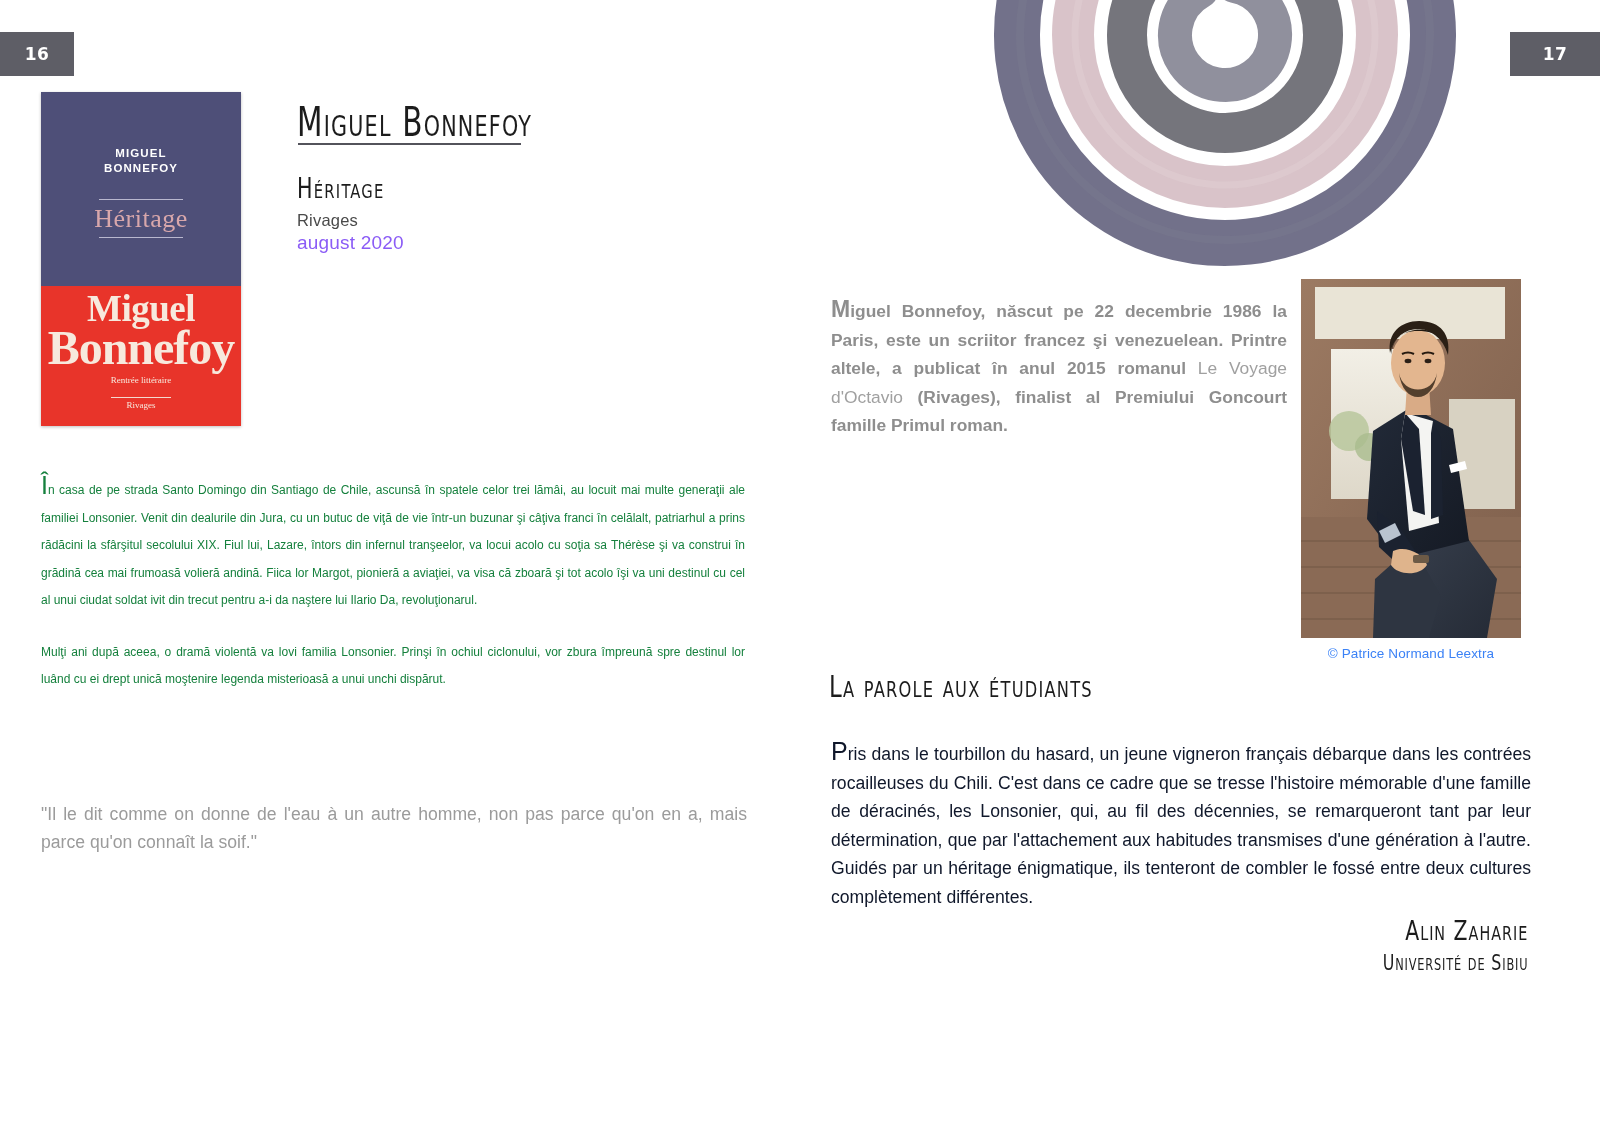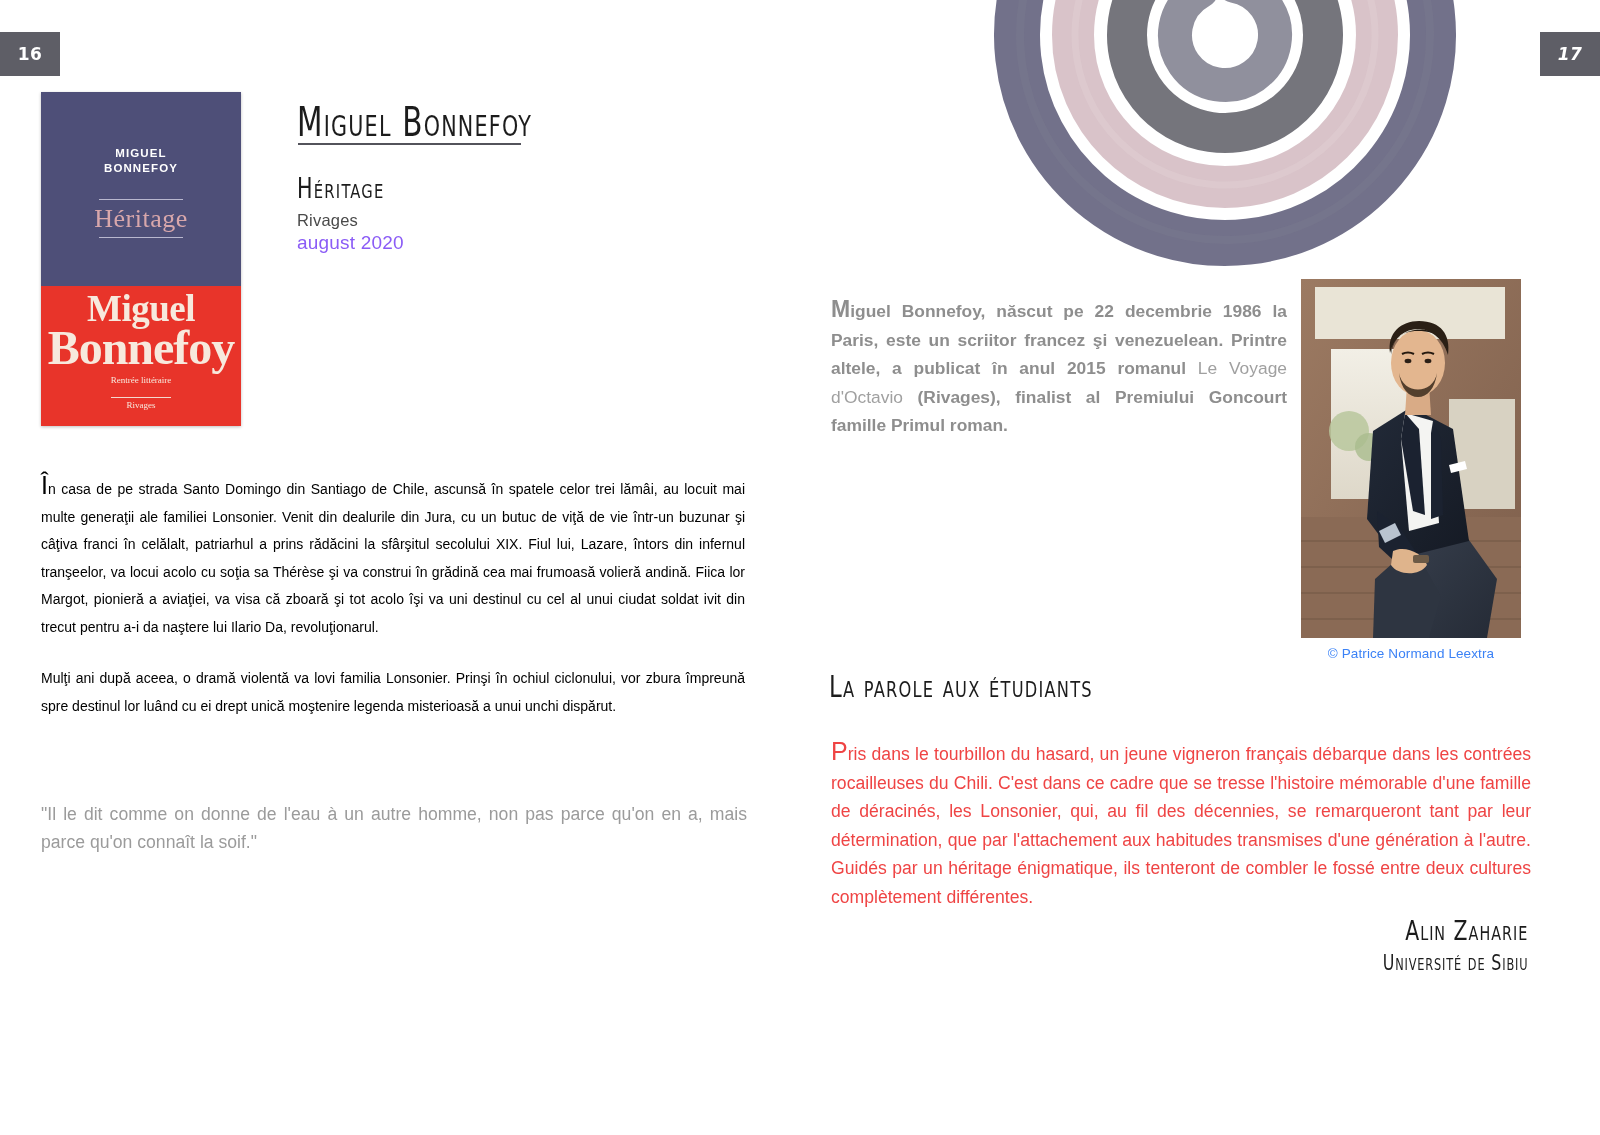--- a/index.html
+++ b/index.html
@@ -21,22 +21,22 @@
     position: absolute;
     background: #5e5e66;
     color: #ffffff;
     font-family: "DejaVu Sans", sans-serif;
     font-weight: bold;
     font-size: 17px;
     text-align: center;
     line-height: 44px;
     letter-spacing: 0.5px;
   }
-  #page-badge-left  { left: 0px;   top: 32px; width: 60px; height: 44px; }
-  #page-badge-right { right: 0px;  top: 32px; width: 60px; height: 44px; font-style: italic; }
+  #page-badge-left  { left: 0px;   top: 32px; width: 74px; height: 44px; }
+  #page-badge-right { right: 0px;  top: 32px; width: 90px; height: 44px; }
 
   
   .swirl-wrap {
     position: absolute;
     left: 985px;
     top: -205px;
     width: 480px;
     height: 480px;
     pointer-events: none;
   }
@@ -171,23 +171,23 @@
 
   
   .body-col-left {
     position: absolute;
     left: 41px;
     top: 473px;
     width: 704px;
   }
   .para {
     font-family: "Liberation Sans", sans-serif;
-    font-size: 14px;
+    font-size: 12px;
     line-height: 27.5px;
-    color: #000000;
+    color: #15803d;
     text-align: justify;
     margin: 0 0 24px 0;
   }
   .para:last-child { margin-bottom: 16px; }
   .dropcap::first-letter {
     font-size: 25px;
     line-height: 1;
   }
   .quote-block {
     position: absolute;
@@ -253,21 +253,21 @@
   }
 
   .students-para {
     position: absolute;
     left: 831px;
     top: 739px;
     width: 700px;
     font-family: "Liberation Sans", sans-serif;
     font-size: 17.6px;
     line-height: 28.5px;
-    color: #ef4444;
+    color: #0f172a;
     text-align: justify;
   }
   .students-para .cap {
     font-size: 25px;
     line-height: 1;
   }
 
   .signature {
     position: absolute;
     right: 72px;

